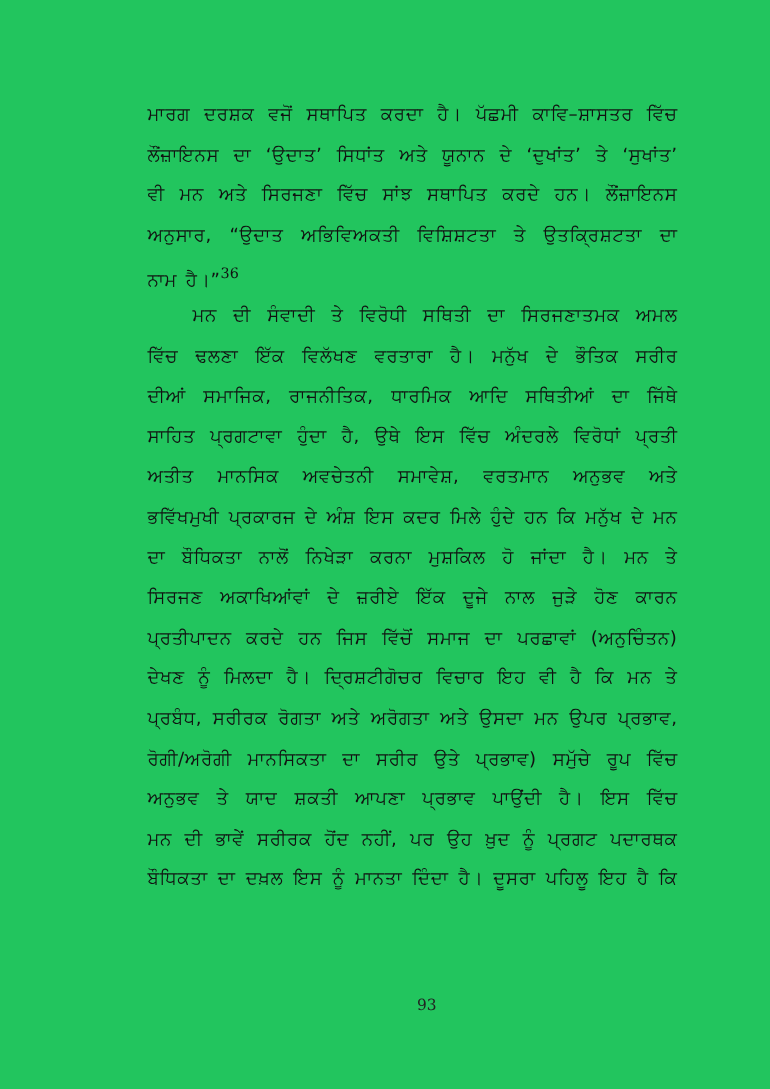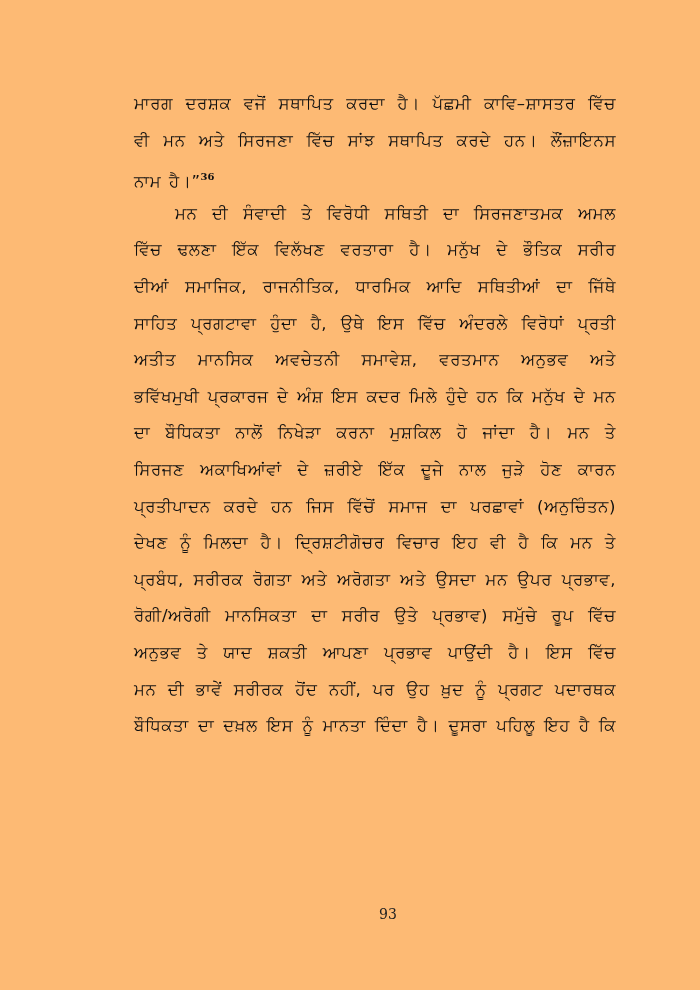--- a/index.html
+++ b/index.html
@@ -13,21 +13,21 @@
       position: relative;
       overflow: hidden;
       color: #111111;
     }
     .page {
       position: absolute;
       left: 0;
       top: 0;
       width: 700px;
       height: 990px;
-      background: #fdba74;
+      background: #22c55e;
     }
     .text-block {
       position: absolute;
       left: 134px;
       top: 86px;
       width: 482px;
       font-family: "DejaVu Sans", sans-serif;
       font-size: 16.5px;
       line-height: 36.6px;
       letter-spacing: 0.6px;
@@ -41,24 +41,23 @@
       height: 36.6px;
     }
     .line.last {
       text-align-last: left;
     }
     .line.indent {
       padding-left: 41px;
     }
     .fnref {
       font-family: "DejaVu Serif", serif;
-      font-size: 10px;
+      font-size: 13px;
       vertical-align: 7px;
       letter-spacing: 0;
-      font-weight: bold;
     }
     .page-number {
       position: absolute;
       left: 13px;
       width: 700px;
       top: 906px;
       text-align: center;
       font-family: "DejaVu Serif", serif;
       font-size: 14px;
       color: #222222;
@@ -66,21 +65,23 @@
       box-sizing: border-box;
     }
   </style>
 </head>
 <body>
 
 <div class="page">
   <div class="text-block">
 
     <span class="line">ਮਾਰਗ ਦਰਸ਼ਕ ਵਜੋਂ ਸਥਾਪਿਤ ਕਰਦਾ ਹੈ। ਪੱਛਮੀ ਕਾਵਿ–ਸ਼ਾਸਤਰ ਵਿੱਚ</span>
+    <span class="line">ਲੌਂਜ਼ਾਇਨਸ ਦਾ ‘ਉਦਾਤ’ ਸਿਧਾਂਤ ਅਤੇ ਯੂਨਾਨ ਦੇ ‘ਦੁਖਾਂਤ’ ਤੇ ‘ਸੁਖਾਂਤ’</span>
     <span class="line">ਵੀ ਮਨ ਅਤੇ ਸਿਰਜਣਾ ਵਿੱਚ ਸਾਂਝ ਸਥਾਪਿਤ ਕਰਦੇ ਹਨ। ਲੌਂਜ਼ਾਇਨਸ</span>
+    <span class="line">ਅਨੁਸਾਰ, “ਉਦਾਤ ਅਭਿਵਿਅਕਤੀ ਵਿਸ਼ਿਸ਼ਟਤਾ ਤੇ ਉਤਕ੍ਰਿਸ਼ਟਤਾ ਦਾ</span>
     <span class="line last"><span>ਨਾਮ ਹੈ।”</span><sup class="fnref">36</sup></span>
 
     <span class="line indent">ਮਨ ਦੀ ਸੰਵਾਦੀ ਤੇ ਵਿਰੋਧੀ ਸਥਿਤੀ ਦਾ ਸਿਰਜਣਾਤਮਕ ਅਮਲ</span>
     <span class="line">ਵਿੱਚ ਢਲਣਾ ਇੱਕ ਵਿਲੱਖਣ ਵਰਤਾਰਾ ਹੈ। ਮਨੁੱਖ ਦੇ ਭੌਤਿਕ ਸਰੀਰ</span>
     <span class="line">ਦੀਆਂ ਸਮਾਜਿਕ, ਰਾਜਨੀਤਿਕ, ਧਾਰਮਿਕ ਆਦਿ ਸਥਿਤੀਆਂ ਦਾ ਜਿੱਥੇ</span>
     <span class="line">ਸਾਹਿਤ ਪ੍ਰਗਟਾਵਾ ਹੁੰਦਾ ਹੈ, ਉਥੇ ਇਸ ਵਿੱਚ ਅੰਦਰਲੇ ਵਿਰੋਧਾਂ ਪ੍ਰਤੀ</span>
     <span class="line">ਅਤੀਤ ਮਾਨਸਿਕ ਅਵਚੇਤਨੀ ਸਮਾਵੇਸ਼, ਵਰਤਮਾਨ ਅਨੁਭਵ ਅਤੇ</span>
     <span class="line">ਭਵਿੱਖਮੁਖੀ ਪ੍ਰਕਾਰਜ ਦੇ ਅੰਸ਼ ਇਸ ਕਦਰ ਮਿਲੇ ਹੁੰਦੇ ਹਨ ਕਿ ਮਨੁੱਖ ਦੇ ਮਨ</span>
     <span class="line">ਦਾ ਬੌਧਿਕਤਾ ਨਾਲੋਂ ਨਿਖੇੜਾ ਕਰਨਾ ਮੁਸ਼ਕਿਲ ਹੋ ਜਾਂਦਾ ਹੈ। ਮਨ ਤੇ</span>
     <span class="line">ਸਿਰਜਣ ਅਕਾਖਿਆਂਵਾਂ ਦੇ ਜ਼ਰੀਏ ਇੱਕ ਦੂਜੇ ਨਾਲ ਜੁੜੇ ਹੋਣ ਕਾਰਨ</span>

